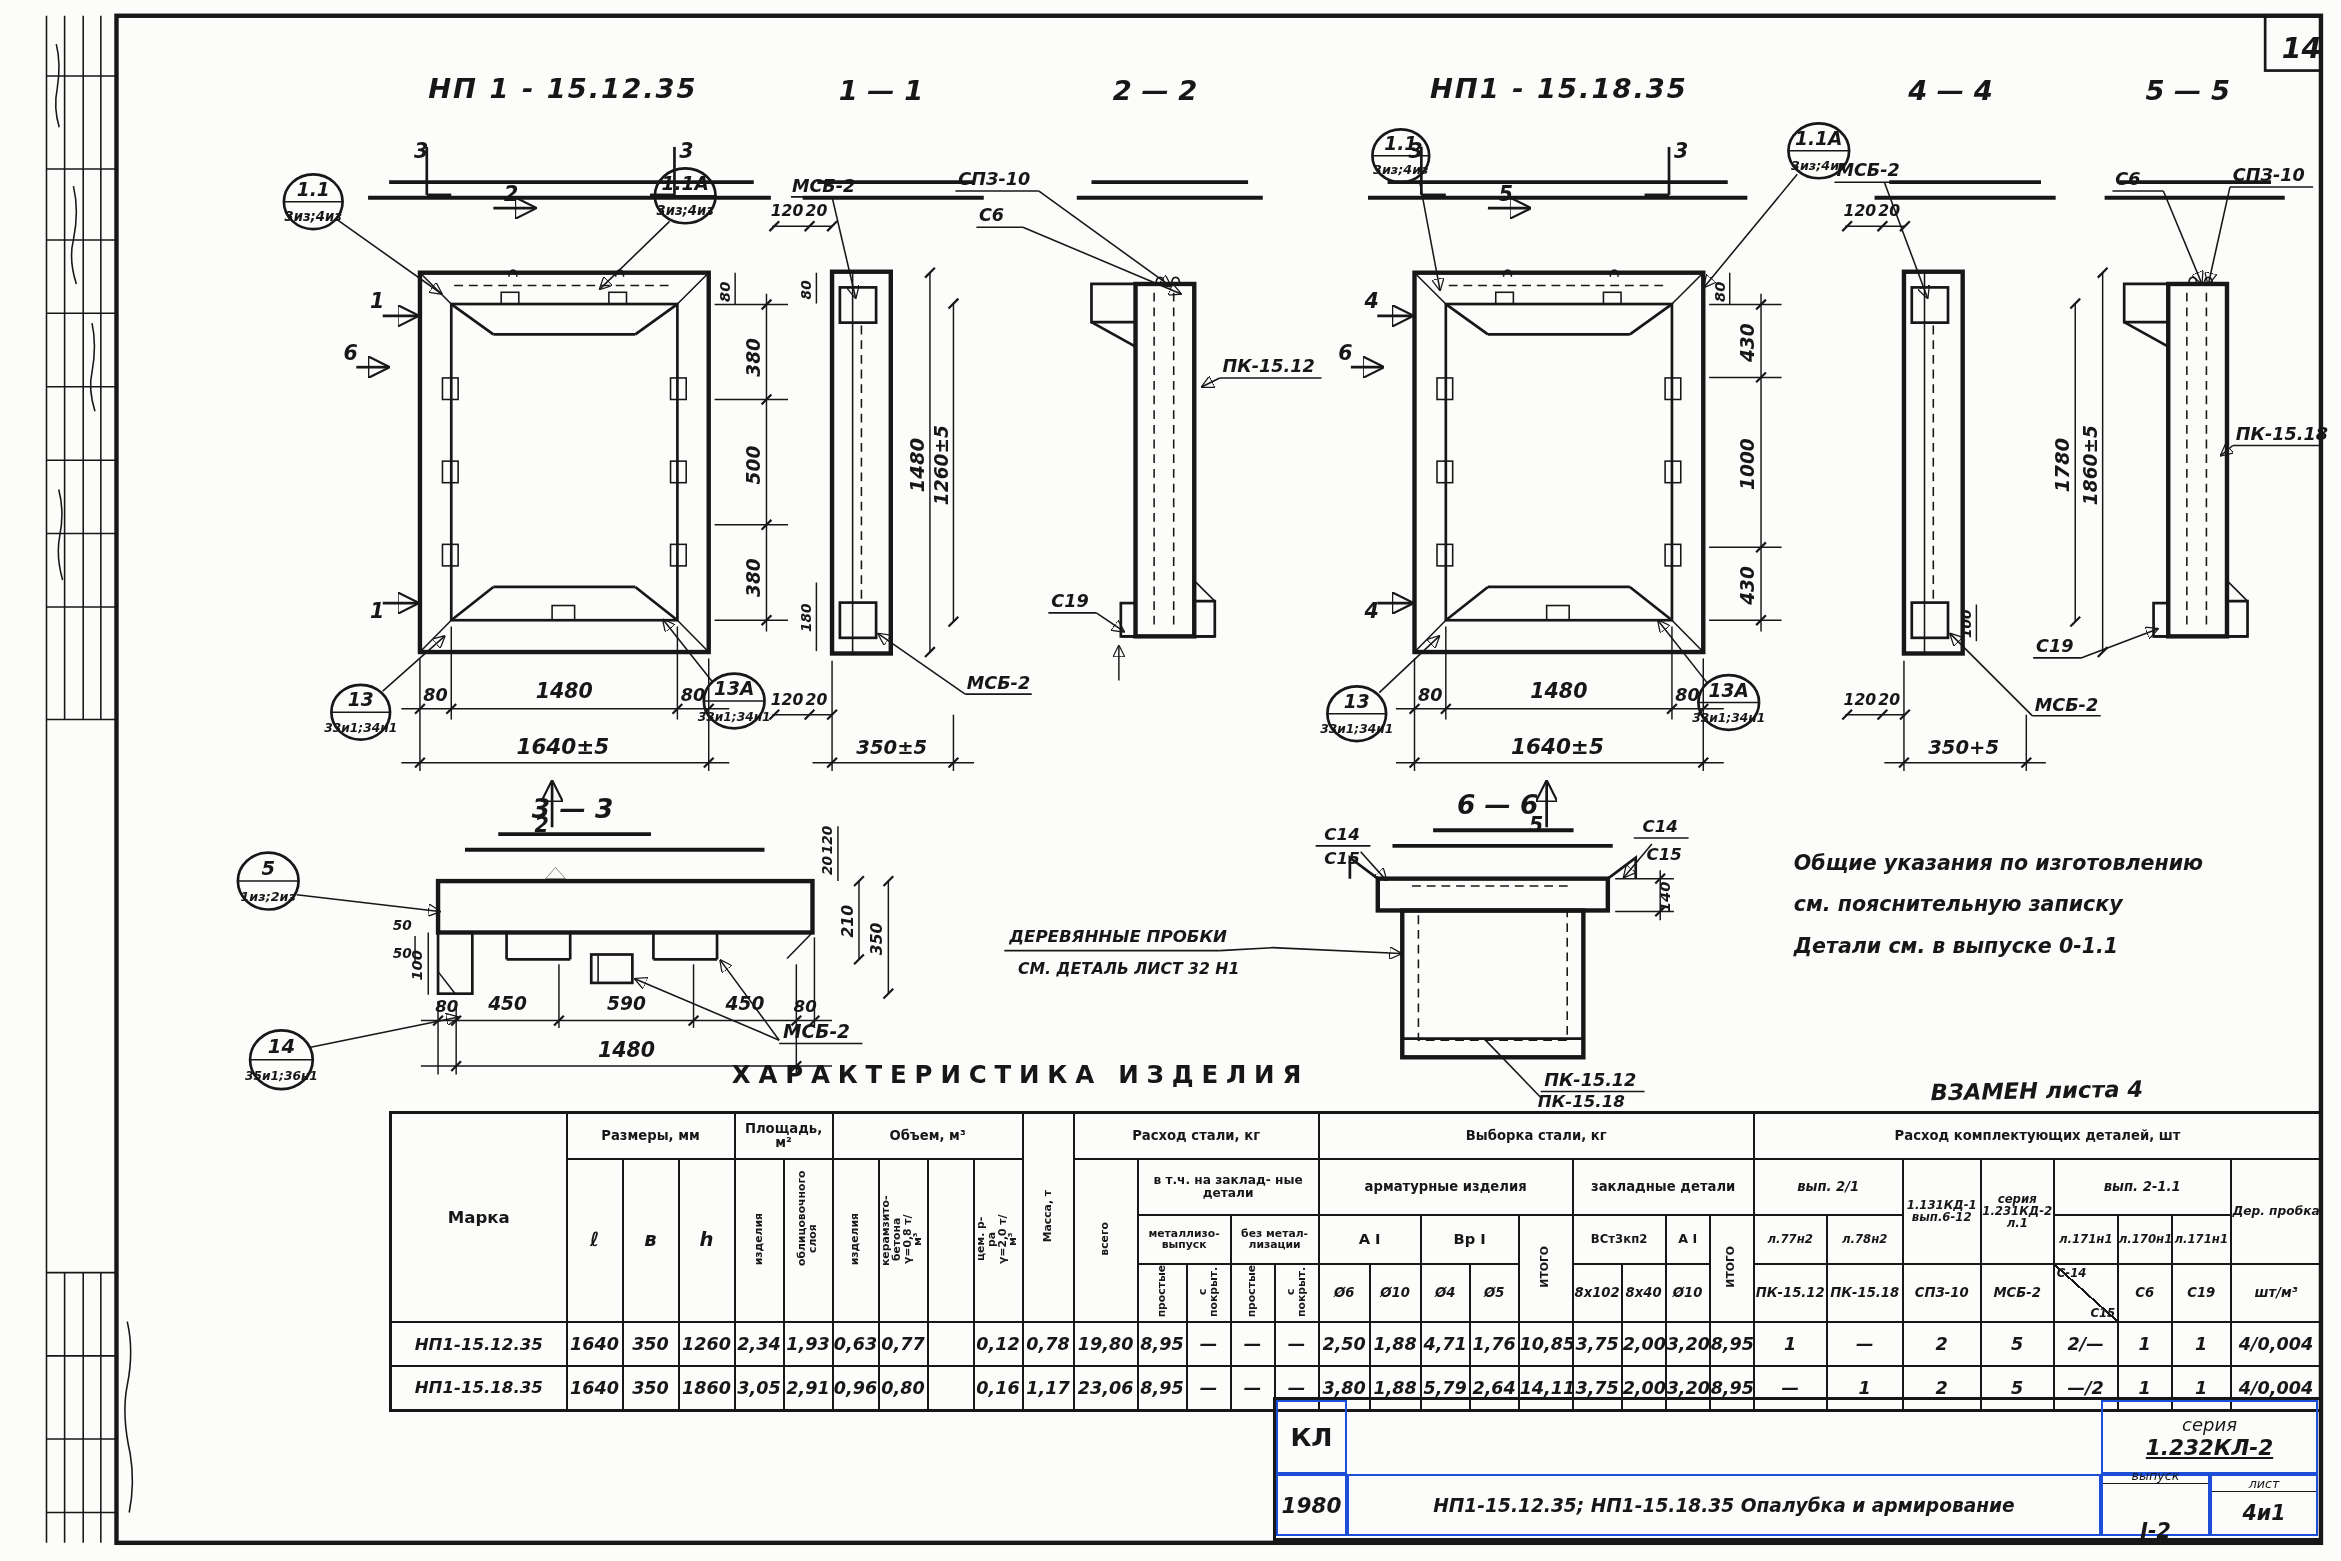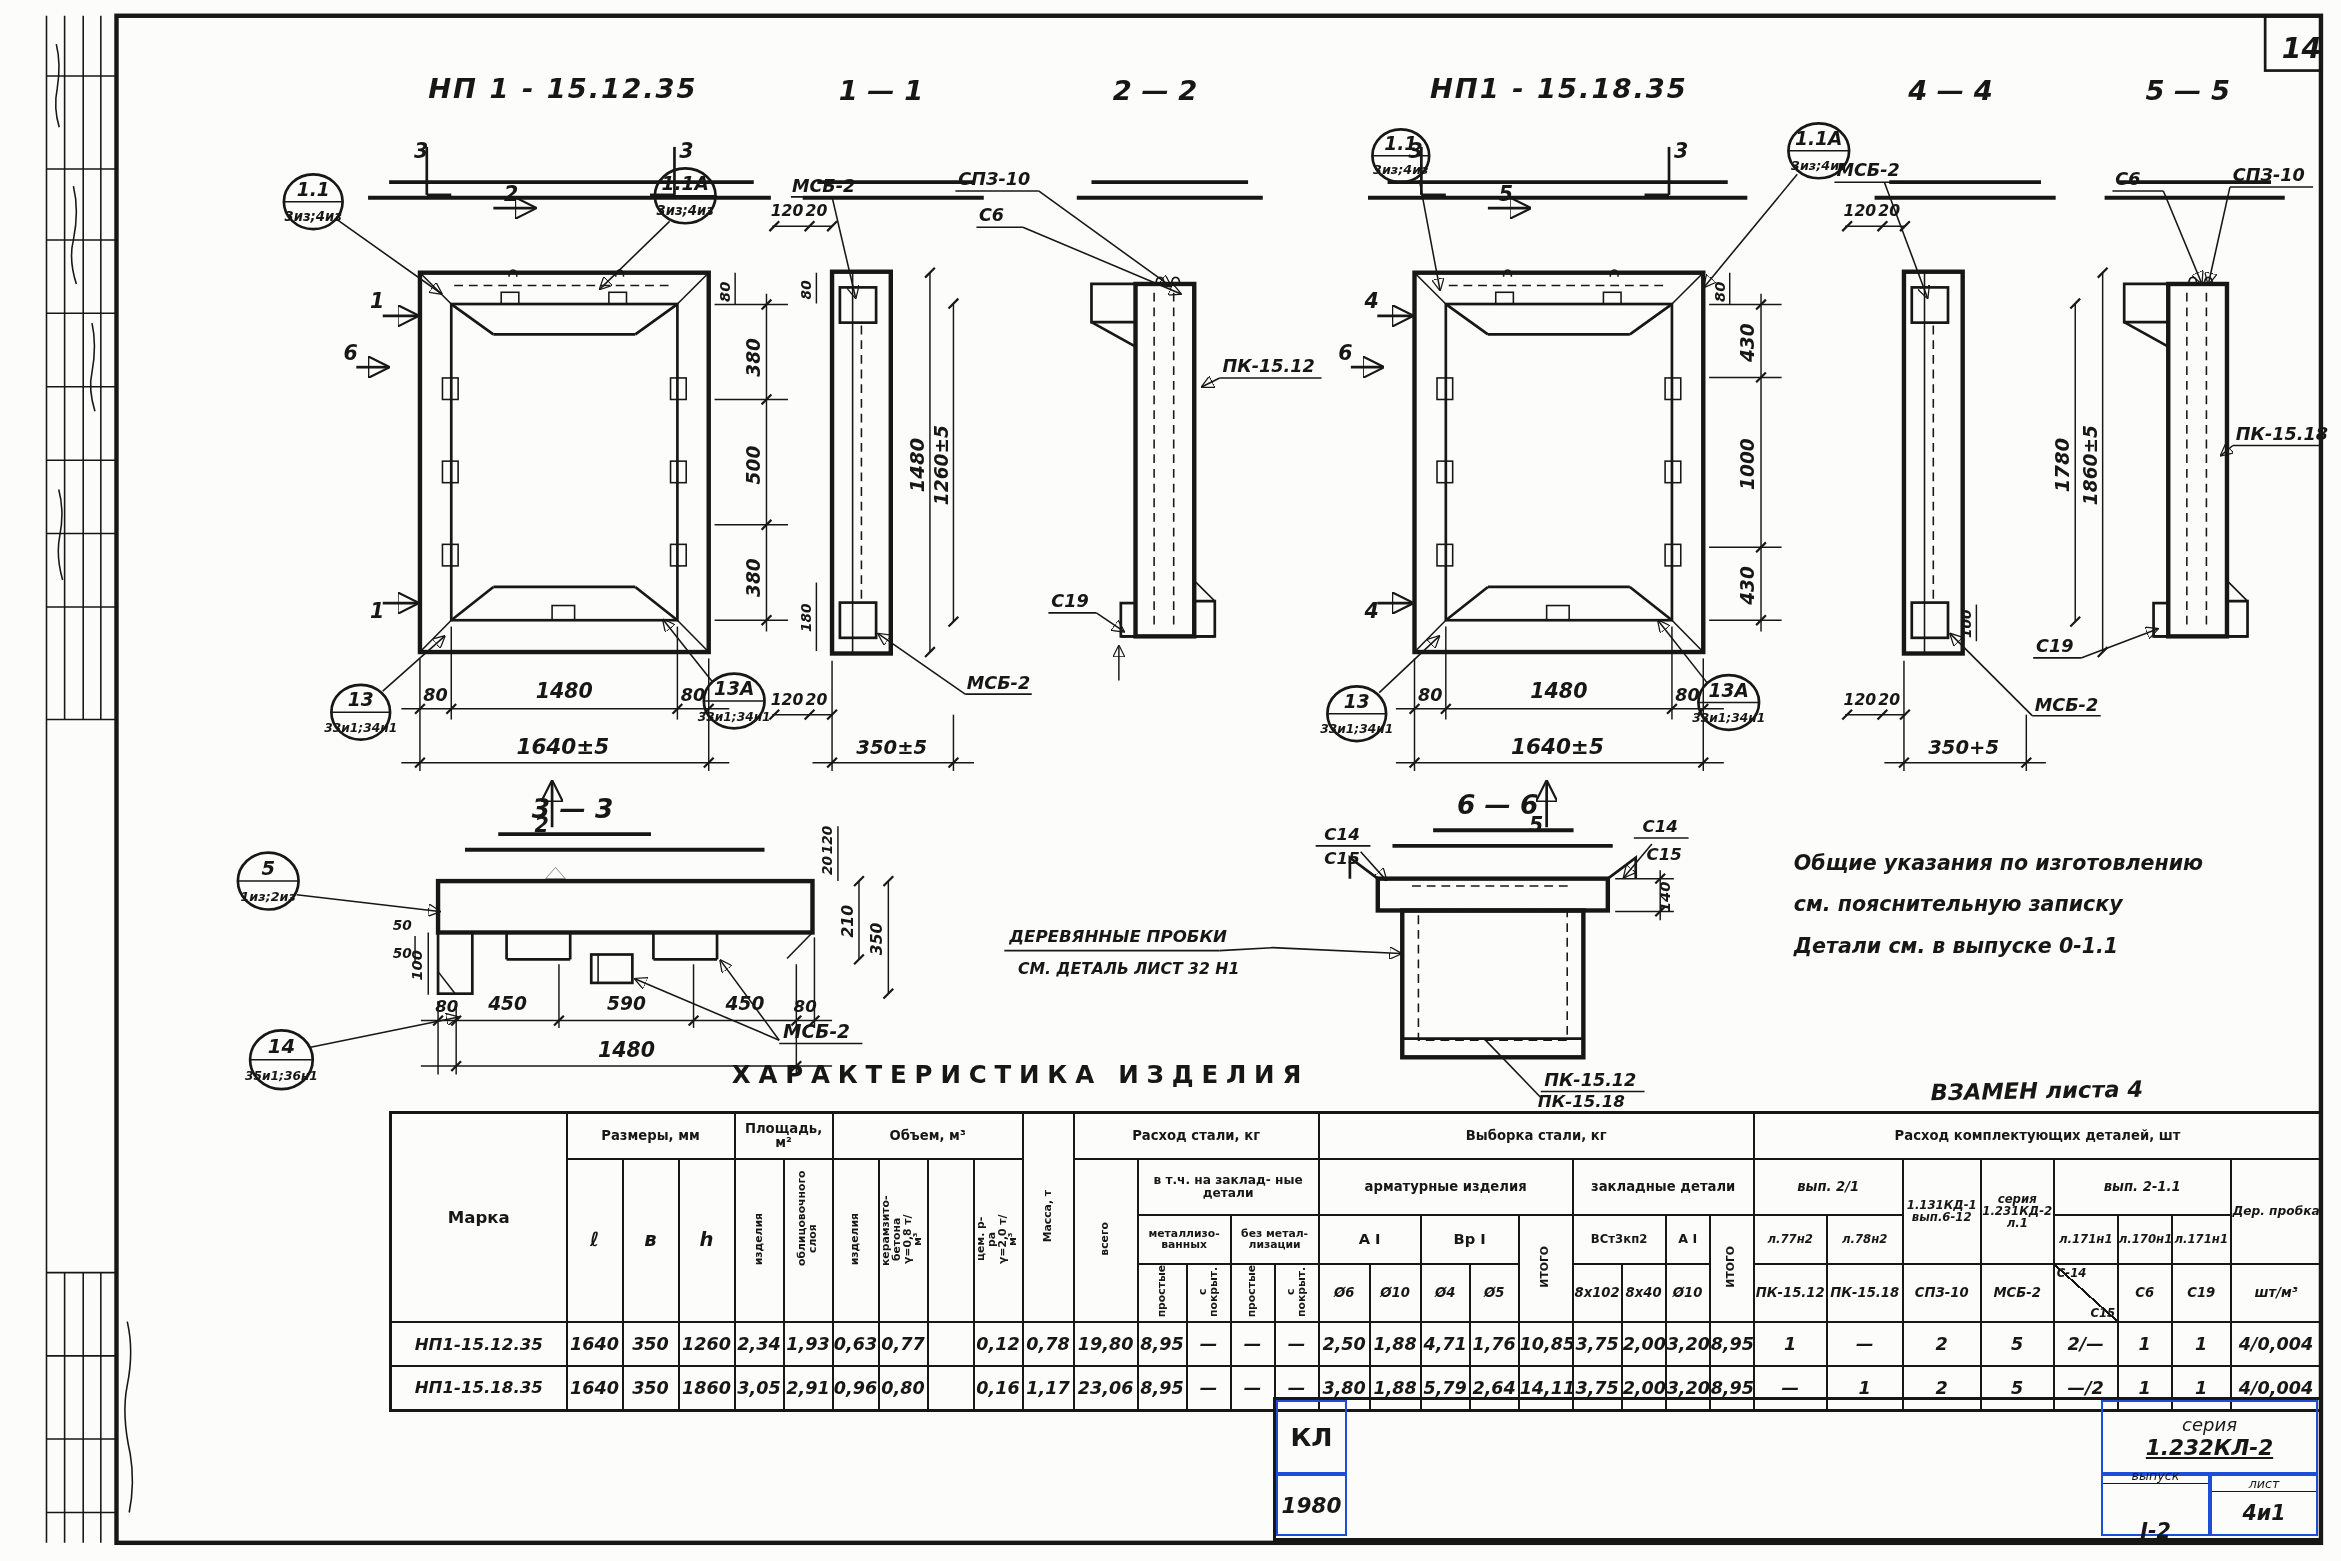--- a/index.html
+++ b/index.html
@@ -694,21 +694,21 @@
   <th colspan="4" style="font-size:12.2px">в т.ч. на заклад- ные детали</th>
   <th colspan="5">арматурные изделия</th>
   <th colspan="4">закладные детали</th>
   <th colspan="2" style="font-style:italic">вып. 2/1</th>
   <th rowspan="2" style="font-size:11.7px;font-style:italic">1.131КД-1 вып.6-12</th>
   <th rowspan="2" style="font-size:11.7px;font-style:italic">серия 1.231КД-2 л.1</th>
   <th colspan="3" style="font-style:italic">вып. 2-1.1</th>
   <th rowspan="2" style="font-size:12.2px;font-style:italic">Дер. пробка</th>
 </tr>
 <tr class="h3">
-  <th colspan="2" style="font-size:10.8px">металлизо- ванных</th>
+  <th colspan="2" style="font-size:10.8px">металлизо- выпуск</th>
   <th colspan="2" style="font-size:10.8px">без метал- лизации</th>
   <th colspan="2" style="font-size:14.7px">А Ⅰ</th>
   <th colspan="2" style="font-size:14.7px">Вр Ⅰ</th>
   <th rowspan="2"><span class="rot">ИТОГО</span></th>
   <th colspan="2" style="font-size:11.7px">ВСт3кп2</th>
   <th style="font-size:12.7px">А Ⅰ</th>
   <th rowspan="2"><span class="rot">ИТОГО</span></th>
   <th style="font-size:11.7px;font-style:italic">л.77н2</th>
   <th style="font-size:11.7px;font-style:italic">л.78н2</th>
   <th style="font-size:11.7px;font-style:italic">л.171н1</th>
@@ -813,20 +813,21 @@
       </table>
 </div>
 
 <div class="tb">
   <div class="cell k1">КЛ</div>
   <div class="cell k3">
     <span class="s1">серия</span>
     <span class="s2">1.232КЛ-2</span>
   </div>
   <div class="cell k4">1980</div>
+  <div class="cell k5">НП1-15.12.35; НП1-15.18.35 Опалубка и армирование</div>
   <div class="cell k6">
     <div class="hd">выпуск</div>
     <div class="vv">I-2</div>
   </div>
   <div class="cell k7">
     <div class="hd">лист</div>
     <div class="vv">4и1</div>
   </div>
 </div>
 

